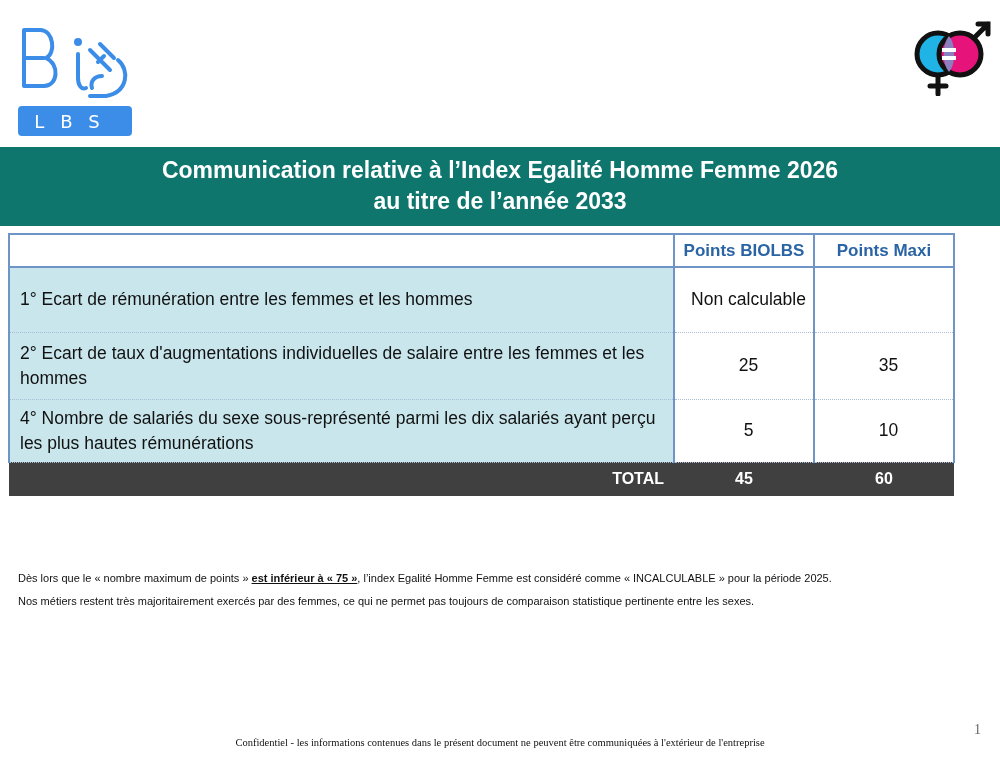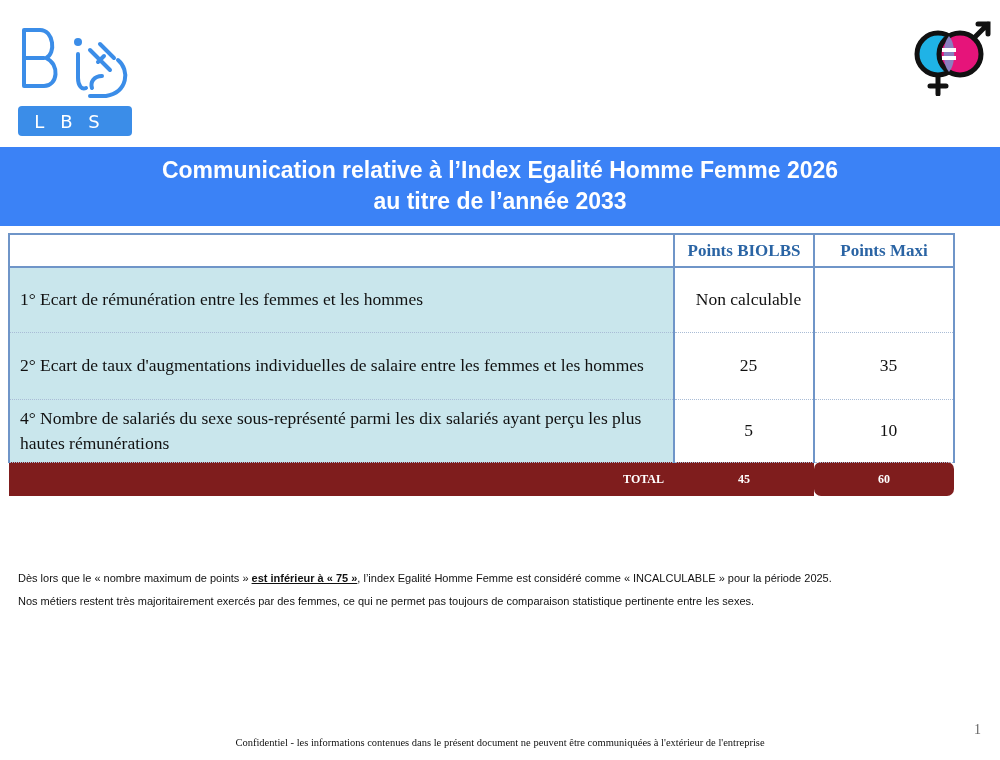--- a/index.html
+++ b/index.html
@@ -4,39 +4,39 @@
 <style>
   html, body { margin:0; padding:0; }
   body {
     width:1000px; height:760px; position:relative; overflow:hidden;
     background:#ffffff; font-family:"DejaVu Sans", sans-serif; color:#111;
   }
   .logo { position:absolute; left:18px; top:20px; width:118px; height:118px; }
   .sym { position:absolute; left:908px; top:16px; width:88px; height:80px; }
   .banner {
     position:absolute; left:0; top:147px; width:1000px; height:79px;
-    background:#3b82f6; color:#fff; text-align:center;
+    background:#0f766e; color:#fff; text-align:center;
     font-family:"Liberation Sans", sans-serif; font-weight:bold; font-size:23px; line-height:31px;
     padding-top:8px; box-sizing:border-box;
   }
   .banner div { margin:0; }
   table.idx {
     position:absolute; left:8px; top:233px; border-collapse:collapse;
-    font-family:Liberation Serif, serif; font-size:17.5px; color:#111;
+    font-family:Liberation Sans, sans-serif; font-size:17.5px; color:#111;
   }
   table.idx td { padding:0; box-sizing:border-box; }
   .c1 { width:665px; }
   .c2 { width:140px; text-align:center; border-left:2px solid #6f95c8; border-right:2px solid #6f95c8; }
-  .c3 { width:140px; text-align:center; border-right:2px solid #6f95c8;border-radius:7px; }
+  .c3 { width:140px; text-align:center; border-right:2px solid #6f95c8; }
   tr.hdr td { height:33px; border-top:2px solid #6f95c8; border-bottom:2px solid #6f95c8; color:#2a64a4; font-weight:bold; font-size:17px; }
   tr.hdr td.c1 { border-left:2px solid #6f95c8; background:#fff; }
   tr.row td { border-bottom:1px dotted #a9bcd6;padding-left:9px; }
   tr.row td.c1 { background:#c9e6ec; border-left:2px solid #6f95c8; padding-left:10px; line-height:25px; }
   tr.row:last-of-type td { border-bottom:none; }
-  tr.total td { background:#7f1d1d; color:#fff; font-weight:bold; height:34px; font-size:12px; border-left:none; border-right:none; }
+  tr.total td { background:#404040; color:#fff; font-weight:bold; height:34px; font-size:16px; border-left:none; border-right:none; }
   tr.total td.c1 { text-align:right; padding-right:10px; }
   .notes {
     position:absolute; left:18px; top:567px; width:975px;
     font-family:"Liberation Sans", sans-serif; font-size:11px; line-height:23px; color:#111;
   }
   .notes p { margin:0; }
   .emph { font-weight:bold; text-decoration:underline; }
   .footer {
     position:absolute; left:0; top:737px; width:1000px; text-align:center;
     font-family:"Liberation Serif", serif; font-size:10.5px; color:#111;

